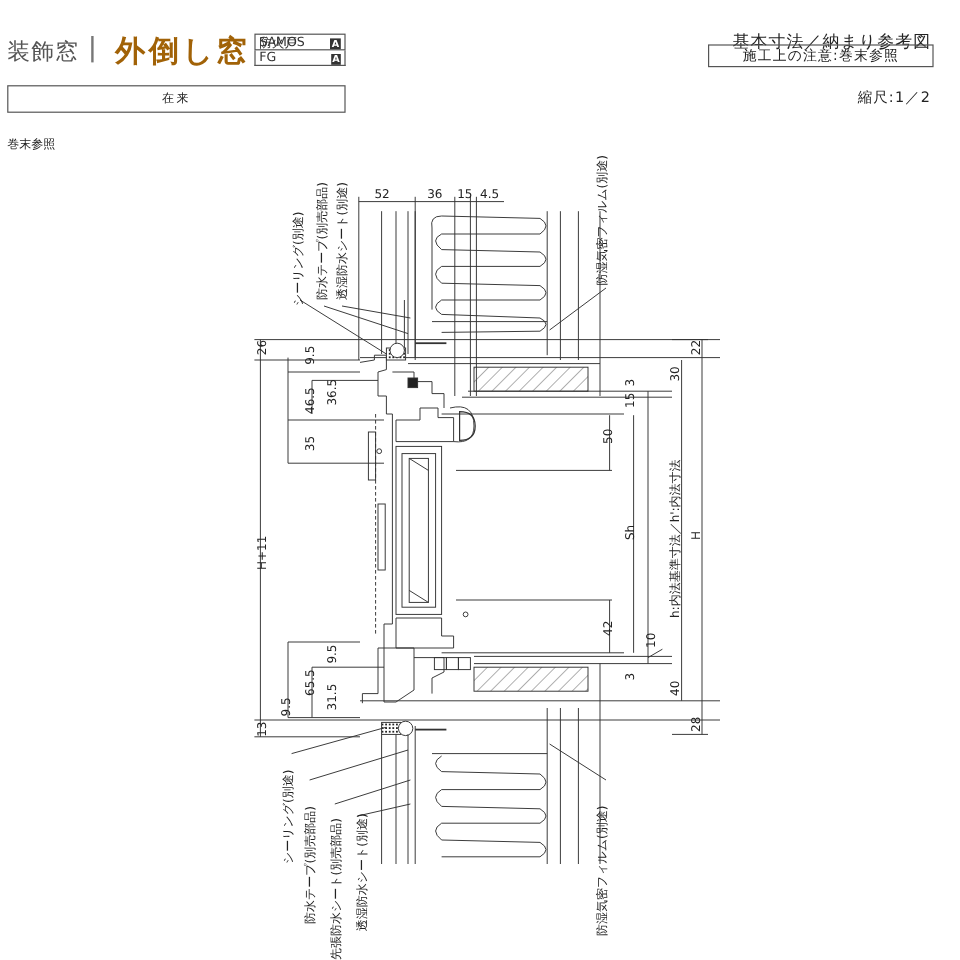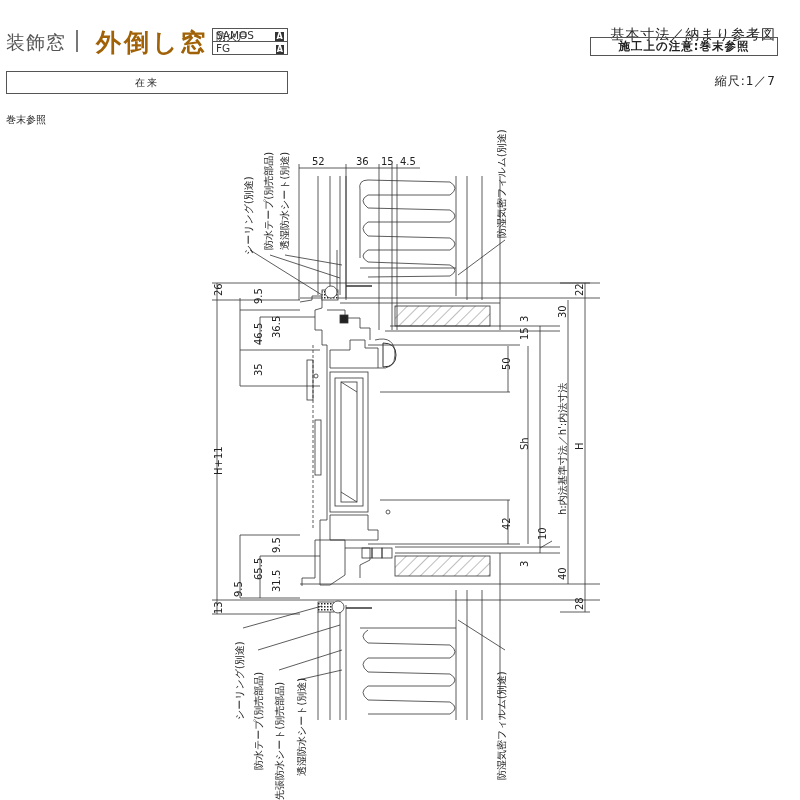--- a/index.html
+++ b/index.html
@@ -8,21 +8,21 @@
   .cat { left:6px; top:30px; font-size:19px; color:#555; letter-spacing:1px; }
   .sep { left:76px; top:30px; width:2px; height:22px; background:#777; }
   .title { left:96px; top:26px; font-size:25px; font-weight:bold; letter-spacing:3px; color:#a16207; }
   .badges { left:212px; top:28px; width:76px; }
   .badge { border:1px solid #555; font-size:10.5px; height:12px; line-height:12px; padding:0 3px; display:flex; justify-content:space-between; align-items:flex-end; color:#333; }
   .badge + .badge { border-top:none;gap:19px; }
   .badge .mark { background:#333; color:#fff; font-size:8px; width:9px; height:9px; line-height:9px; text-align:center; font-weight:bold; }
   .section-box { left:6px; top:71px; width:280px; height:21px; border:1px solid #555; text-align:center; font-size:10px; line-height:21px; letter-spacing:2px; }
   .view-label { left:6px; top:113px; font-size:10px; }
   .doc-title { right:24px; top:26px; font-size:14px; letter-spacing:1px; }
-  .note-box { left:590px; top:37px; width:186px; height:17px; border:1px solid #555; font-size:11.5px; line-height:17px; text-align:center; letter-spacing:1px;font-weight:bold; }
+  .note-box { left:590px; top:37px; width:186px; height:17px; border:1px solid #555; font-size:11.5px; line-height:17px; text-align:center; letter-spacing:1px; }
   .scale { right:24px; top:73px; font-size:12px; letter-spacing:1px; }
   svg text { font-family:"DejaVu Sans", sans-serif; fill:#222; }
 </style>
 </head>
 <body>
 
 <div class="abs cat">装飾窓</div>
 <div class="abs sep"></div>
 <div class="abs title">外倒し窓</div>
 <div class="abs badges">
@@ -33,21 +33,21 @@
   <div class="badge">
     <span>防火戸FG</span>
     <span class="mark">A</span>
   </div>
 </div>
 <div class="abs section-box">在来</div>
 <div class="abs view-label">巻末参照</div>
 
 <div class="abs doc-title">基本寸法／納まり参考図</div>
 <div class="abs note-box">施工上の注意:巻末参照</div>
-<div class="abs scale">縮尺:1／7</div>
+<div class="abs scale">縮尺:1／2</div>
 
 <svg class="abs" style="left:0;top:0" width="800" height="800" viewBox="0 0 800 800">
   <defs>
     <pattern id="hatch" width="8" height="8" patternUnits="userSpaceOnUse" patternTransform="rotate(45)">
       <line x1="0" y1="0" x2="0" y2="8" stroke="#444" stroke-width="0.7"></line>
     </pattern>
     <pattern id="dots" width="3" height="3" patternUnits="userSpaceOnUse">
       <rect width="3" height="3" fill="#fff"></rect>
       <rect width="1.5" height="1.5" fill="#222"></rect>
     </pattern>

